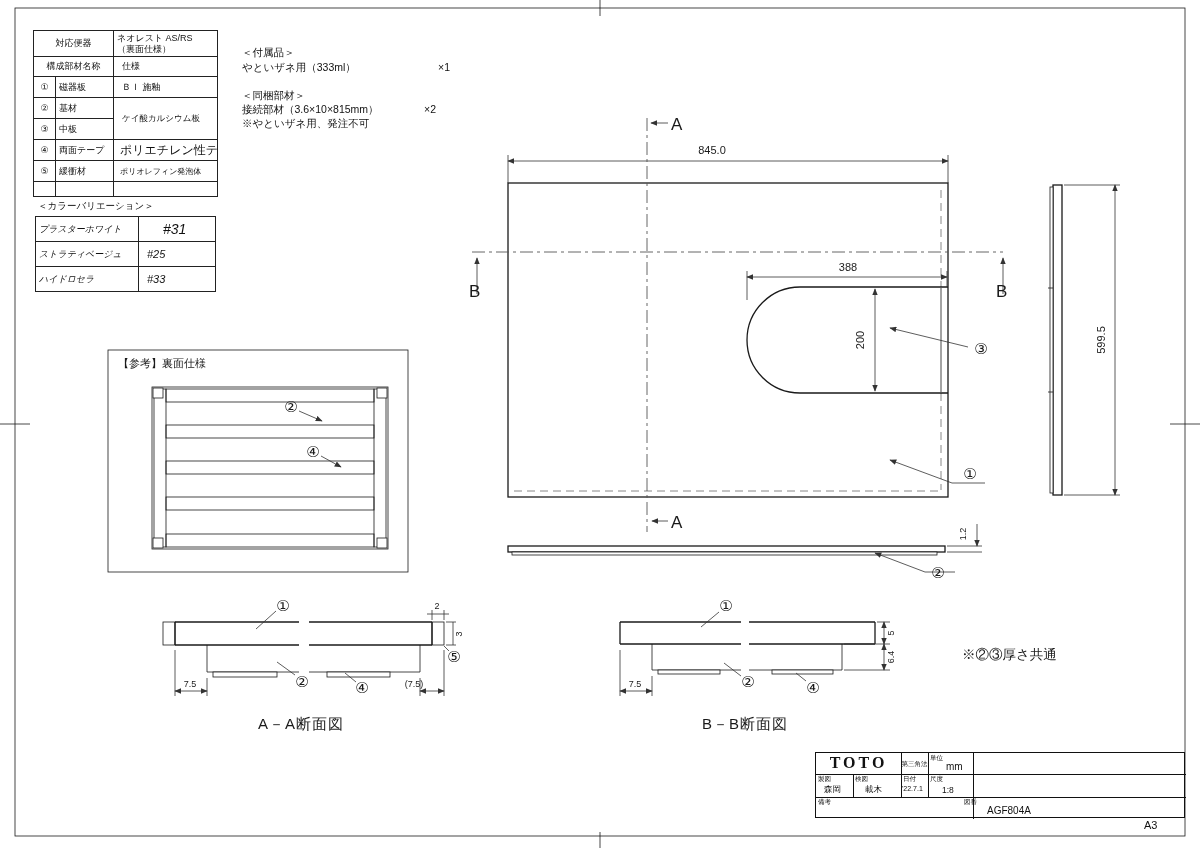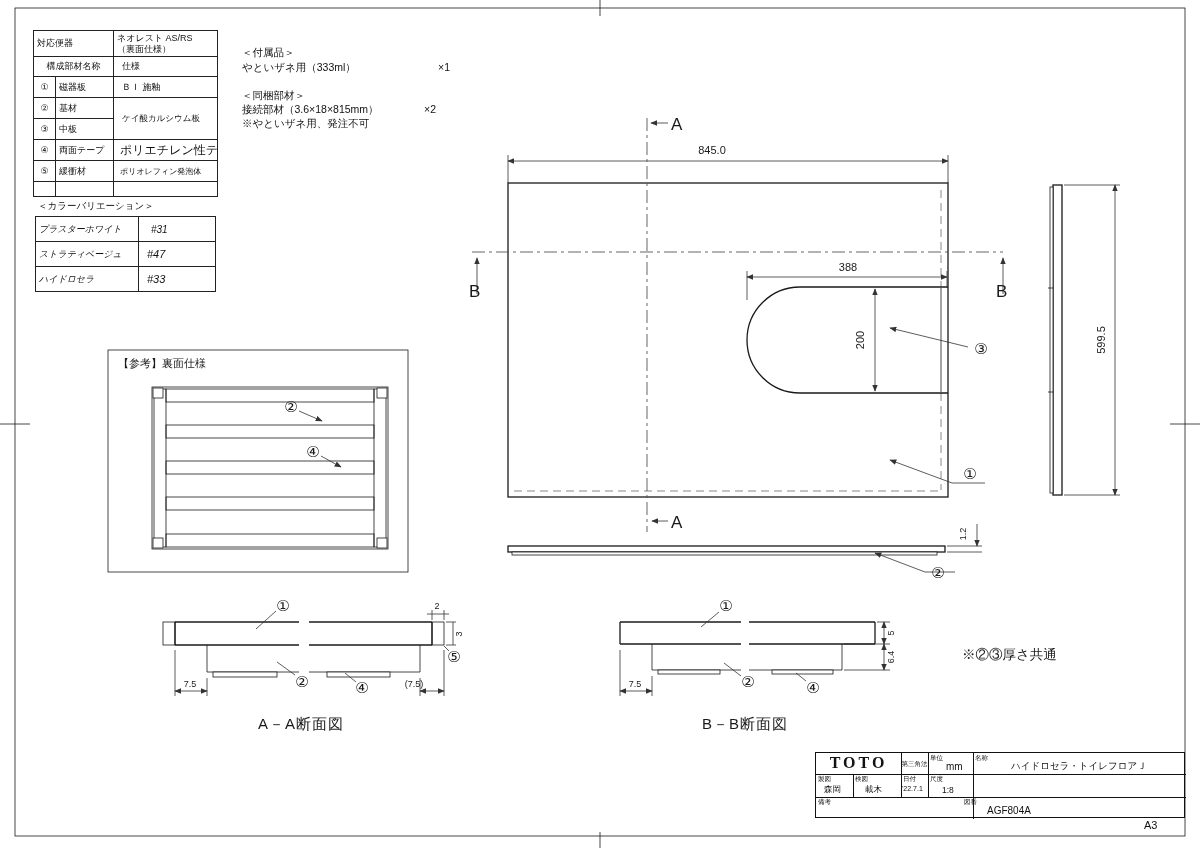--- a/index.html
+++ b/index.html
@@ -252,21 +252,21 @@
   </svg>
 
   <table class="dt" style="position:absolute;left:33px;top:30px;width:184px;">
     <colgroup>
         <col style="width:22px">
         <col style="width:58px">
         <col style="width:104px">
       </colgroup>
     <tbody>
         <tr style="height:26px">
-      <td colspan="2" style="">対応便器</td>
+      <td colspan="2" style="text-align:center">対応便器</td>
       <td>
         <span style="display:block;line-height:11px">ネオレスト AS/RS</span>
         <span style="display:block;line-height:11px">（裏面仕様）</span>
       </td>
     </tr>
     <tr style="height:20px">
       <td colspan="2" style="text-align:center">構成部材名称</td>
       <td style="padding-left:8px">仕様</td>
     </tr>
     <tr style="height:21px">
@@ -303,38 +303,38 @@
 
   <div class="txt" style="left:38px;top:200px;font-size:9.5px">＜カラーバリエーション＞</div>
   <table class="dt" style="position:absolute;left:35px;top:216px;width:180px;font-style:italic;">
     <colgroup>
         <col style="width:103px">
         <col style="width:77px">
       </colgroup>
     <tbody>
         <tr style="height:25px">
       <td>プラスターホワイト</td>
-      <td style="font-size:10px;padding-left:12px">#31</td>
+      <td style="font-size:14px;padding-left:24px">#31</td>
     </tr>
     <tr style="height:25px">
       <td>ストラティベージュ</td>
-      <td style="font-size:11px;padding-left:8px">#47</td>
+      <td style="font-size:11px;padding-left:8px">#25</td>
     </tr>
     <tr style="height:25px">
       <td>ハイドロセラ</td>
       <td style="font-size:11px;padding-left:8px">#33</td>
     </tr>
   </tbody>
     </table>
 
   <div class="txt" style="left:242px;top:46px">＜付属品＞</div>
   <div class="txt" style="left:242px;top:61px">やといザネ用（333ml）</div>
   <div class="txt" style="left:438px;top:61px">×1</div>
   <div class="txt" style="left:242px;top:89px">＜同梱部材＞</div>
-  <div class="txt" style="left:242px;top:103px">接続部材（3.6×18×815mm）</div>
+  <div class="txt" style="left:242px;top:103px">接続部材（3.6×10×815mm）</div>
   <div class="txt" style="left:424px;top:103px">×2</div>
   <div class="txt" style="left:242px;top:117px">※やといザネ用、発注不可</div>
 
   <div class="tb">
     <div class="vline" style="left:157px;top:0;height:66px"></div>
     <div class="hline" style="left:0;top:21px;width:370px"></div>
     <div class="hline" style="left:0;top:44px;width:370px"></div>
     <div class="vline" style="left:85px;top:0;height:21px"></div>
     <div class="vline" style="left:112px;top:0;height:21px"></div>
     <div class="vline" style="left:37px;top:21px;height:23px"></div>
@@ -360,24 +360,20 @@
       <span class="lbl">日付</span>
       <span class="val" style="left:1px;top:11px;font-size:7px">'22.7.1</span>
     </div>
     <div class="cell" style="left:112px;top:21px;width:45px;height:23px">
       <span class="lbl">尺度</span>
       <span class="val" style="left:14px;top:11px;font-size:8.5px">1:8</span>
     </div>
     <div class="cell" style="left:0;top:44px;width:157px;height:22px">
       <span class="lbl">備考</span>
     </div>
-    <div class="cell" style="left:157px;top:0;width:213px;height:21px">
-      <span class="lbl">名称</span>
-      <span class="val" style="left:38px;top:7px;font-size:9.5px">ハイドロセラ・トイレフロアＪ</span>
-    </div>
     <div class="cell" style="left:146px;top:44px;width:251px;height:22px">
       <span class="lbl">図番</span>
       <span class="val" style="left:25px;top:8px;font-size:10px">AGF804A</span>
     </div>
   </div>
 
   <div class="txt" style="left:1144px;top:819px;font-size:11px">A3</div>
 </div>
 
 </body></html>

